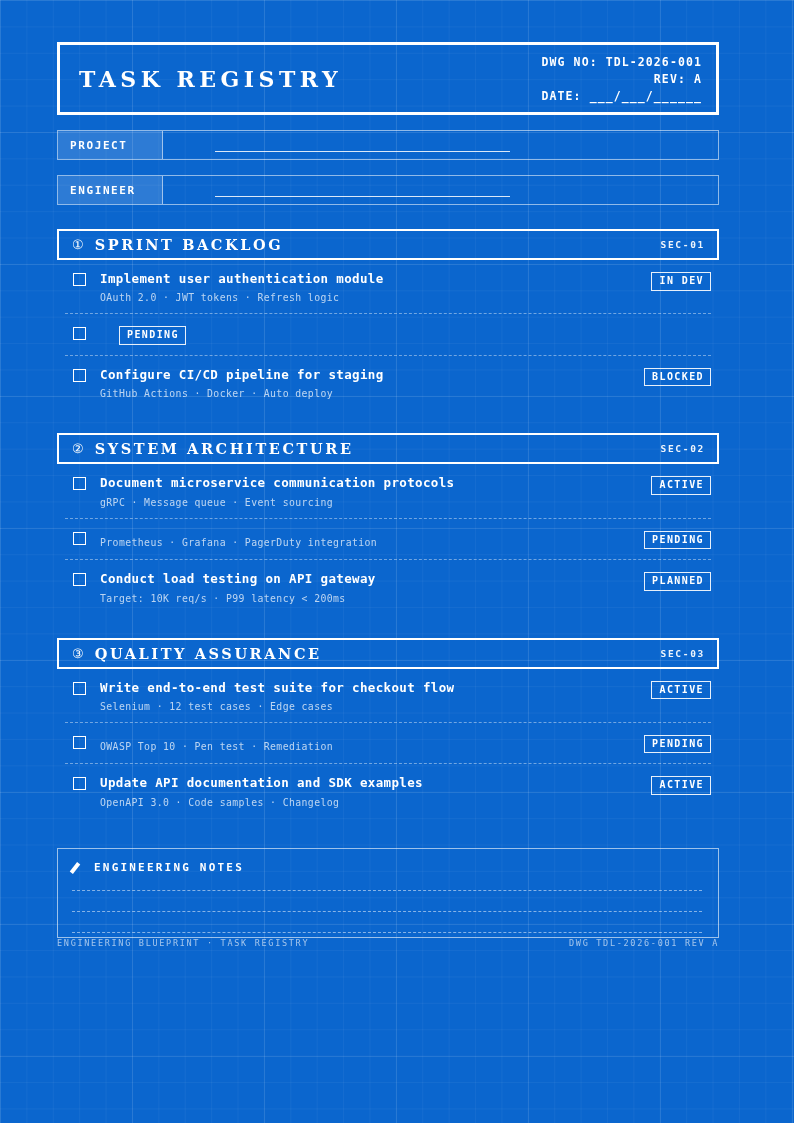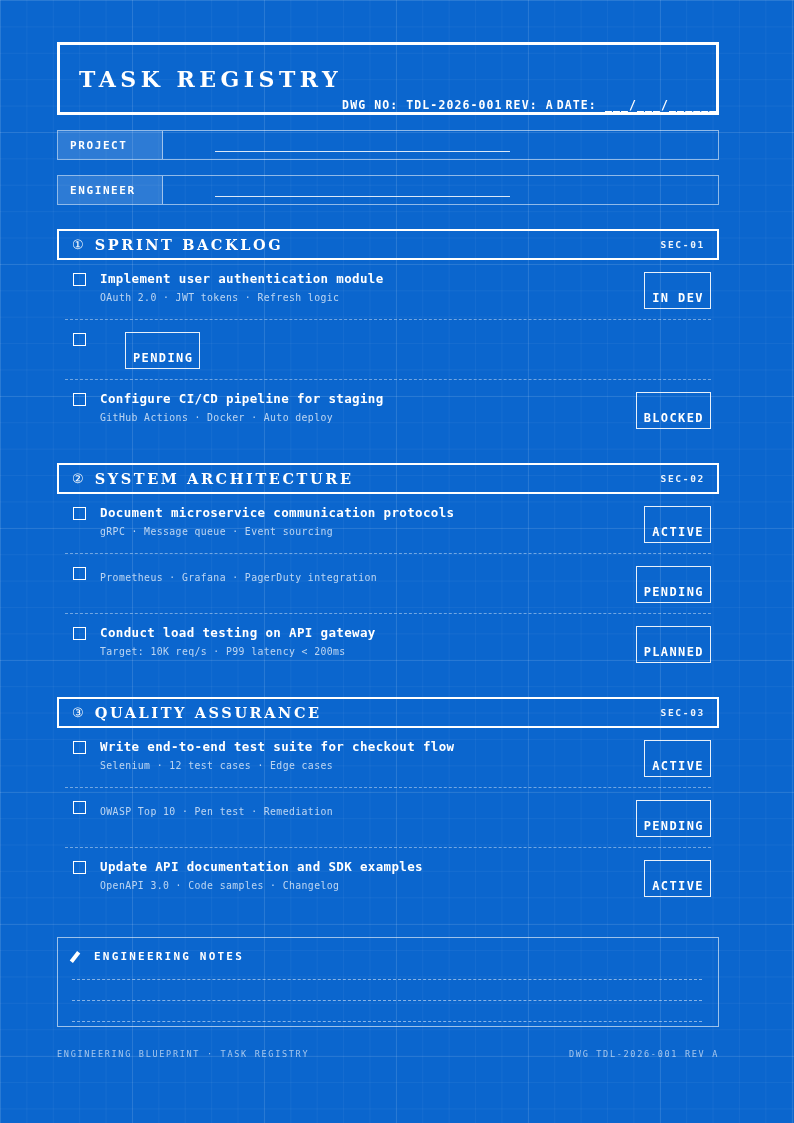--- a/index.html
+++ b/index.html
@@ -53,21 +53,21 @@
     font-family: "DejaVu Serif", "Liberation Serif", serif;
     font-weight: bold;
     font-size: 22px;
     letter-spacing: 4.5px;
     color: #ffffff;
     white-space: nowrap;
   }
   .titleblock-right {
     flex: 0 0 auto;
     display: flex;
-    flex-direction: row;
+    flex-direction: column;
     justify-content: center;
     align-items: flex-end;
     padding-right: 14px;
     gap: 3px;
   }
   .meta-line {
     font-size: 11.5px;
     font-weight: bold;
     letter-spacing: 1.1px;
     white-space: nowrap;
@@ -165,25 +165,25 @@
   }
   .task-meta {
     margin-top: 6px;
     font-size: 9.8px;
     letter-spacing: 0.4px;
     color: rgba(255,255,255,0.72);
     white-space: nowrap;
   }
   .badge {
     flex: 0 0 auto;
-    margin-left: 25px;
+    margin-left: 19px;
     margin-top: 0px;
     border: 1px solid rgba(255,255,255,0.9);
-    padding: 18px 6px 2px 7px;
-    font-size: 12px;
+    padding: 2px 6px 2px 7px;
+    font-size: 10px;
     font-weight: bold;
     letter-spacing: 1.4px;
     line-height: 1.25;
     color: #ffffff;
     white-space: nowrap;
     background: transparent;
   }
 
   
   .notes {
@@ -219,21 +219,20 @@
   }
   .note-lines { margin-top: 16px; }
   .note-line {
     height: 1px;
     border-top: 1px dashed rgba(255,255,255,0.5);
     margin-bottom: 20px;
   }
 
   
   .footer {
-    margin-top: 22px;
     display: flex;
     justify-content: space-between;
     align-items: center;
     font-size: 8.5px;
     letter-spacing: 1.7px;
     color: rgba(255,255,255,0.62);
     white-space: nowrap;
   }
 </style>
 </head>

